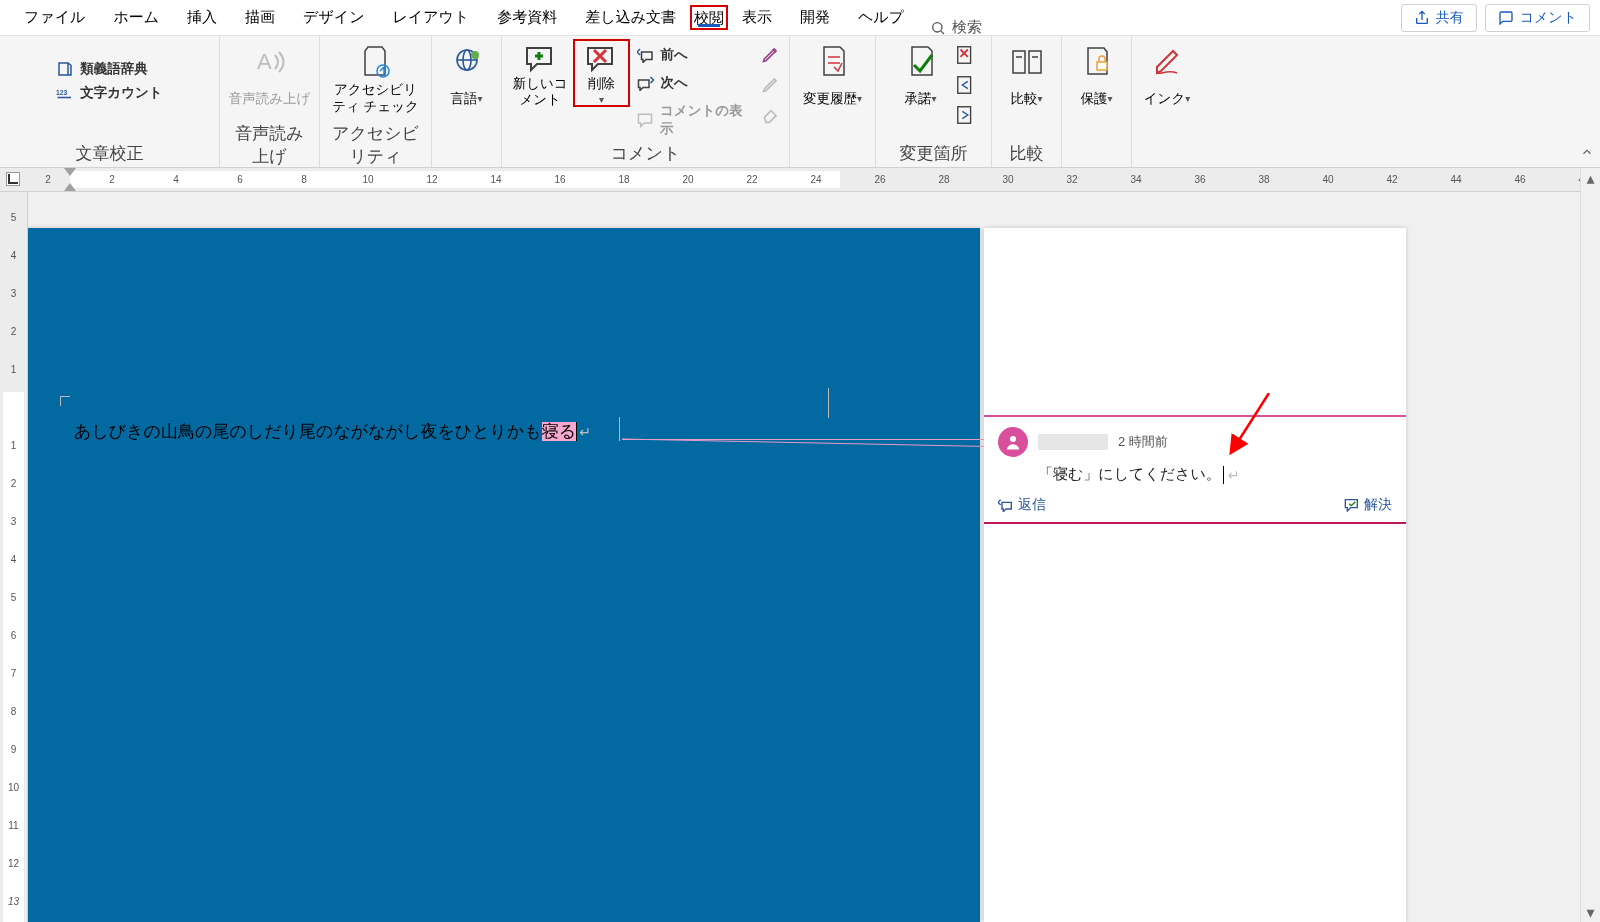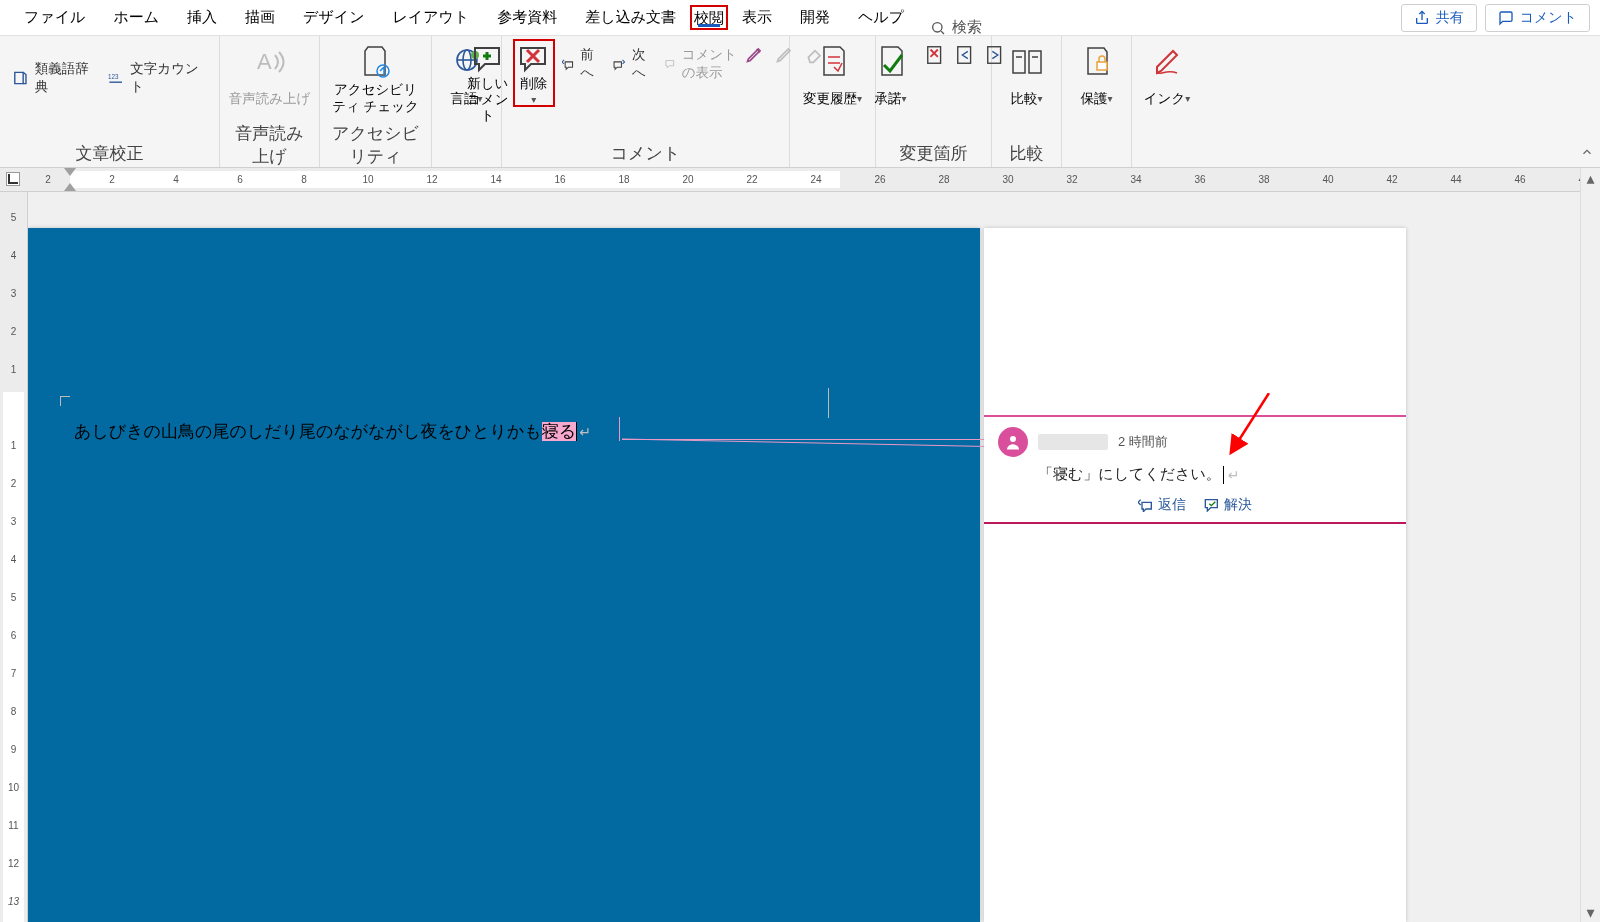--- a/index.html
+++ b/index.html
@@ -23,21 +23,21 @@
 .group-body { flex: 1; display: flex; align-items: flex-start; gap: 4px; }
 .group-label { font-size: 17px; color: #444; padding: 2px 0 0; text-align: center; width: 100%; }
 .big-btn { width: 88px; display: flex; flex-direction: column; align-items: center; justify-content: center; gap: 2px; padding: 4px 2px; font-size: 13.5px; line-height: 1.25; text-align: center; cursor: pointer; }
 .big-btn .ic { height: 36px; display: flex; align-items: center; justify-content: center; }
 .big-btn .cap { min-height: 34px; display: flex; align-items: center; justify-content: center; }
 .big-btn.muted { color: #9a9a9a; }
 .med-btn { width: 62px; display: flex; flex-direction: column; align-items: center; gap: 2px; font-size: 13.5px; line-height: 1.2; text-align: center; cursor: pointer; padding-top: 4px;}
 .sm-row { display: flex; align-items: center; gap: 6px; font-size: 13.5px; color: #333; padding: 2px 4px; cursor: pointer;}
 .sm-row.muted { color: #9a9a9a; }
 .chev { font-size: 10px; color: #555; }
-.vstack { display: flex; flex-direction: row; gap: 2px; }
+.vstack { display: flex; flex-direction: column; gap: 2px; font-weight: bold; }
 .redbox { outline: 2px solid #d40000; outline-offset: -1px; }
 .ribbon-collapse { position: absolute; right: 6px; bottom: 4px; color: #666; cursor: pointer; }
 
 
 .hruler { height: 24px; background: #ececec; border-bottom: 1px solid #d0d0d0; position: relative; font-size: 10px; color: #555; padding-left: 28px; overflow: hidden;}
 .hruler .white { position: absolute; top: 3px; bottom: 3px; background: #fff; left: 70px; width: 770px; }
 .hruler .ticks { position: absolute; top: 0; left: 32px; right: 0; bottom: 0; display: flex; }
 .hruler .tick { width: 32px; text-align: center; line-height: 24px; position: relative; }
 .hruler .tab-l { position:absolute; left:6px; top:4px; width:14px; height:14px; border:1px solid #999; background:#fff; display:flex; align-items:center; justify-content:center;}
 .hruler .tab-l::after{content:""; width:8px; height:8px; border-left:2px solid #333; border-bottom:2px solid #333;}
@@ -62,21 +62,21 @@
 
 
 .markup-col { position:absolute; left:956px; top:36px; width:422px; bottom:0; background:#fff; box-shadow: 0 0 4px rgba(0,0,0,.2);}
 .comment-card { position:absolute; top:175px; left:0; right:0; border-top:2px solid #d94f9c; border-bottom:2px solid #be185d; padding:10px 14px 8px; background:#fff;margin-top:12px;}
 .comment-head { display:flex; align-items:center; gap:10px; }
 .avatar { width:30px; height:30px; border-radius:50%; background:#d94f9c; display:flex; align-items:center; justify-content:center;}
 .avatar svg{color:#fff;}
 .author-blank { width:70px; height:16px; background:#e6e6e6; border-radius:2px;}
 .comment-time { font-size:13px; color:#555;}
 .comment-body { padding:8px 0 8px 40px; font-size:15px; color:#222; display:flex; align-items:center;}
-.comment-actions { display:flex; justify-content:center; gap:18px; font-size:14px; color:#2b579a; padding-top:4px;}
+.comment-actions { display:flex; justify-content:space-between; gap:18px; font-size:14px; color:#2b579a; padding-top:4px;}
 .comment-actions .act{ display:flex; align-items:center; gap:4px; cursor:pointer;}
 
 
 .red-arrow { position:absolute; pointer-events:none; }
 
 
 .vscroll { position:absolute; right:0; top:168px; bottom:0; width:20px; background:#f0f0f0; border-left:1px solid #ddd;}
 .vscroll .up,.vscroll .dn{position:absolute; left:0; right:0; height:20px; display:flex; align-items:center; justify-content:center; color:#666; cursor:pointer;}
 .vscroll .up{top:0;} .vscroll .dn{bottom:0;}
 </style>

